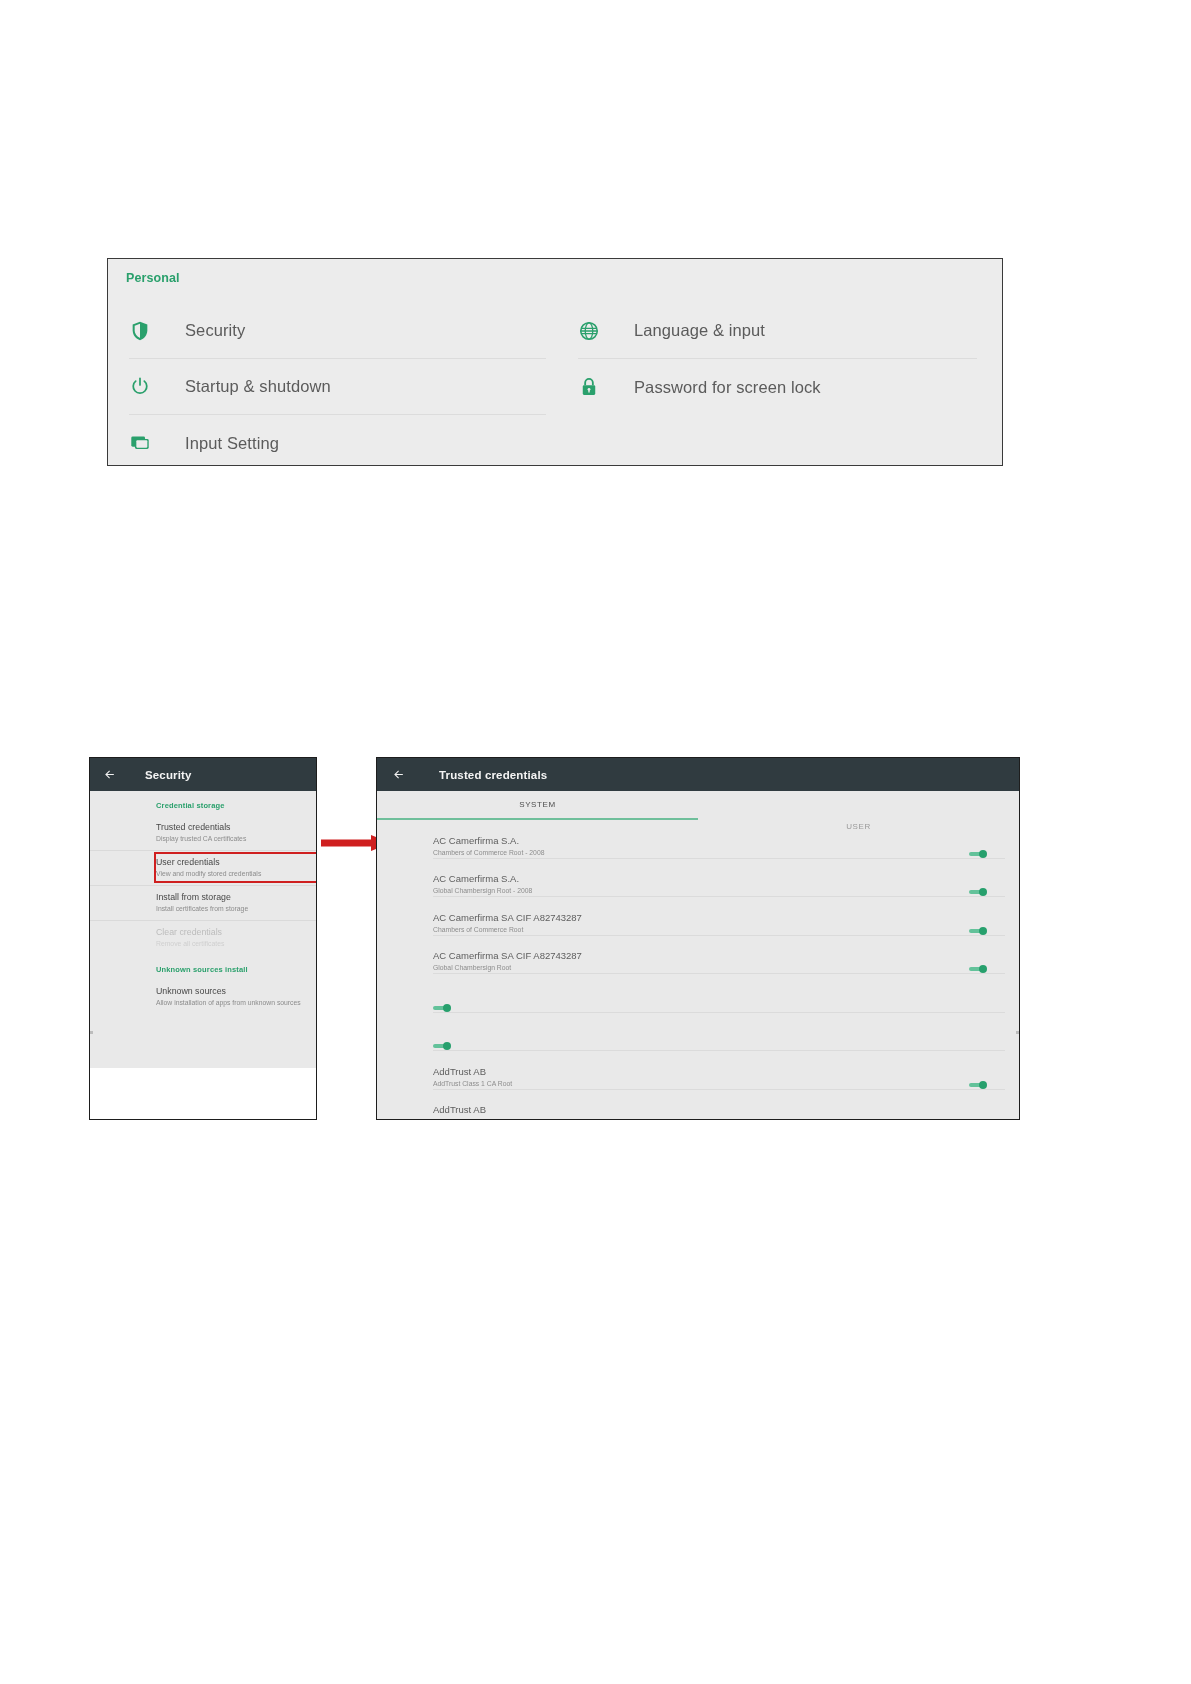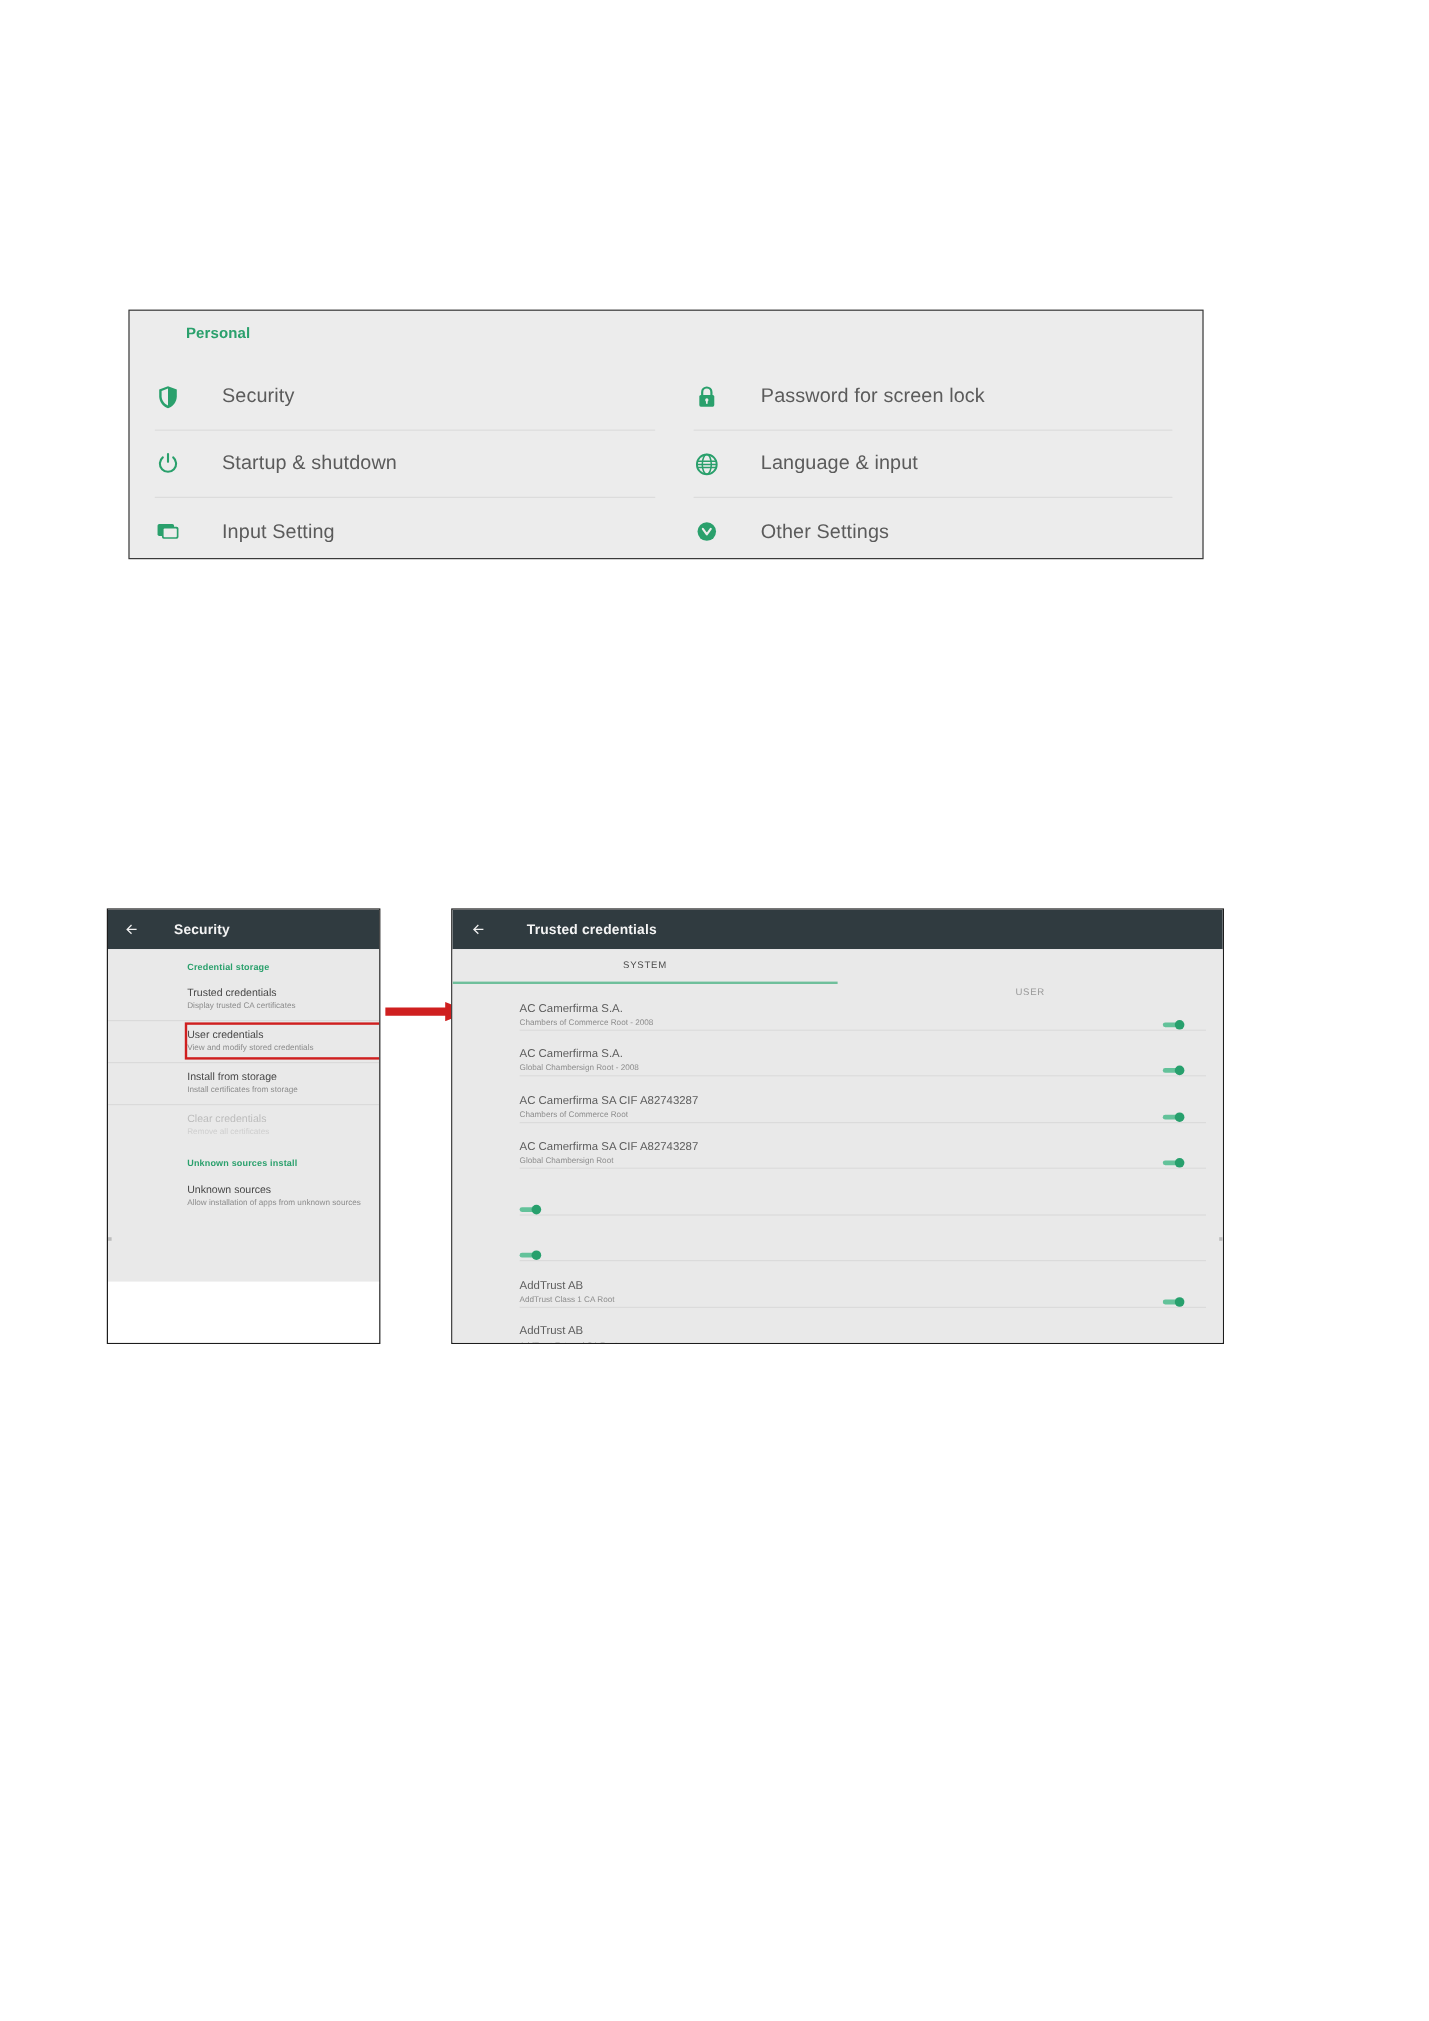--- a/index.html
+++ b/index.html
@@ -21,21 +21,21 @@
     left: 107px;
     top: 258px;
     width: 896px;
     height: 208px;
     background: #ececec;
     border: 1px solid #3a3a3a;
     box-sizing: border-box;
   }
   #personal-title {
     position: absolute;
-    left: 47px;
+    left: 18px;
     top: 12px;
     font-size: 12.5px;
     font-weight: bold;
     color: #2aa06c;
     letter-spacing: .1px;
   }
   .pcols {
     position: absolute;
     left: 0; top: 44px; right: 0; bottom: 0;
     display: flex;
@@ -326,53 +326,44 @@
             <rect x="2.5" y="5" width="15" height="11" rx="1.6" fill="#2aa06c"></rect>
             <rect x="6.5" y="7.6" width="15" height="11" rx="1.6" fill="#2aa06c"></rect>
             <rect x="8" y="9.1" width="12" height="8" rx="0.9" fill="#ececec"></rect>
           </svg>
         </span>
         <span class="plabel">Input Setting</span>
       </div>
     </div>
 
     <div class="pcol right">
+
+      <div class="prow">
+        <span class="pic">
+          <svg class="gi" width="22" height="22" viewBox="0 0 24 24">
+            <circle cx="12" cy="12" r="9" fill="none" stroke="#2aa06c" stroke-width="1.7"></circle>
+            <ellipse cx="12" cy="12" rx="4.1" ry="9" fill="none" stroke="#2aa06c" stroke-width="1.4"></ellipse>
+            <path d="M3.3 9.2h17.4M3.3 14.8h17.4M3 12h18" stroke="#2aa06c" stroke-width="1.4" fill="none"></path>
+          </svg>
+        </span>
+        <span class="plabel">Language &amp; input</span>
+      </div>
 
       <div class="prow">
         <span class="pic">
           <svg class="gi" width="22" height="22" viewBox="0 0 24 24">
             <path fill="none" stroke="#2aa06c" stroke-width="2" d="M7.8 10V7.4a4.2 4.2 0 0 1 8.4 0V10"></path>
             <rect x="5.2" y="10" width="13.6" height="10.6" rx="1.4" fill="#2aa06c"></rect>
             <circle cx="12" cy="14.5" r="1.5" fill="#ececec"></circle>
             <rect x="11.25" y="14.8" width="1.5" height="3.2" fill="#ececec"></rect>
           </svg>
         </span>
         <span class="plabel">Password for screen lock</span>
       </div>
 
-      <div class="prow">
-        <span class="pic">
-          <svg class="gi" width="22" height="22" viewBox="0 0 24 24">
-            <circle cx="12" cy="12" r="9" fill="none" stroke="#2aa06c" stroke-width="1.7"></circle>
-            <ellipse cx="12" cy="12" rx="4.1" ry="9" fill="none" stroke="#2aa06c" stroke-width="1.4"></ellipse>
-            <path d="M3.3 9.2h17.4M3.3 14.8h17.4M3 12h18" stroke="#2aa06c" stroke-width="1.4" fill="none"></path>
-          </svg>
-        </span>
-        <span class="plabel">Language &amp; input</span>
-      </div>
-
-      <div class="prow">
-        <span class="pic">
-          <svg class="gi" width="22" height="22" viewBox="0 0 24 24">
-            <circle cx="12" cy="12" r="8.4" fill="#2aa06c"></circle>
-            <path d="M8.4 9.6L12 14.6l3.6-5" fill="none" stroke="#ececec" stroke-width="1.9" stroke-linecap="round" stroke-linejoin="round"></path>
-          </svg>
-        </span>
-        <span class="plabel">Other Settings</span>
-      </div>
     </div>
   </div>
 </div>
 
 <div id="android-figure">
 
   <div id="sec-device">
 
     <div id="sec-appbar">
       <span class="backarrow">

